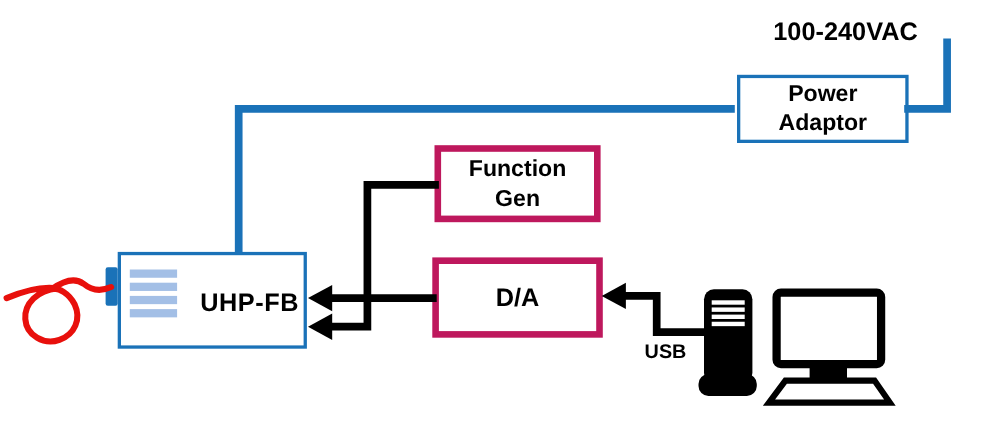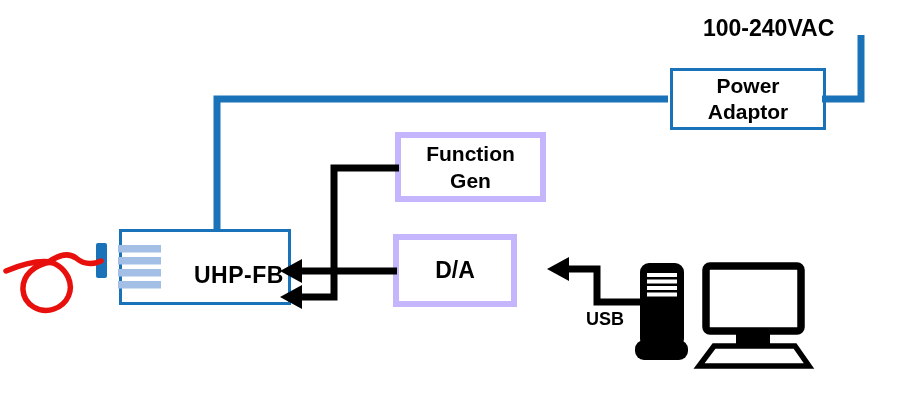--- a/index.html
+++ b/index.html
@@ -6,21 +6,21 @@
   #canvas{
     position:relative;width:900px;height:400px;background:#ffffff;overflow:hidden;
     font-family:"Liberation Sans", sans-serif;font-weight:700;color:#000;
   }
   .box{
     position:absolute;background:#ffffff;box-sizing:border-box;
     display:flex;flex-direction:column;align-items:center;justify-content:center;
     text-align:center;
   }
   .box.blue{border:3px solid #1a72b8;}
-  .box.black{border:6px solid #c4b5fd;}
+  .box.black{border:6px solid #be185d;}
   .lbl{position:absolute;white-space:nowrap;}
   #overlay{position:absolute;left:0;top:0;pointer-events:none;}
   .uhp-label{position:absolute;left:72px;top:30px;font-size:23px;letter-spacing:0.5px;}
 </style>
 </head>
 <body>
 
 <div id="canvas">
 
   <div class="lbl" style="left:703px;top:15px;width:152px;text-align:left;font-size:23px;">100-240VAC</div>
@@ -30,25 +30,25 @@
   <div class="box blue" style="left:670px;top:68px;width:156px;height:62px;font-size:21px;line-height:26px;">
     <div>Power</div>
     <div>Adaptor</div>
   </div>
 
   <div class="box black" style="left:395px;top:132px;width:151px;height:70px;font-size:21px;line-height:27px;">
     <div>Function</div>
     <div>Gen</div>
   </div>
 
-  <div class="box black" style="left:393px;top:234px;width:124px;height:73px;font-size:23px;">
+  <div class="box black" style="left:393px;top:234px;width:155px;height:73px;font-size:23px;">
     <div>D/A</div>
   </div>
 
-  <div class="box blue" style="left:119px;top:229px;width:172px;height:76px;">
+  <div class="box blue" style="left:107px;top:229px;width:172px;height:88px;">
     <div class="uhp-label">UHP-FB</div>
   </div>
 
   <svg id="overlay" width="900" height="400" viewBox="0 0 900 400">
 
     <path d="M 861 35 L 861 99 L 822 99" fill="none" stroke-width="7" stroke="#1a72b8"></path>
 
     <path d="M 668 99 L 217 99 L 217 231" fill="none" stroke-width="7" stroke="#1a72b8"></path>
 
     <path d="M 399 168 L 334 168 L 334 297 L 298 297" fill="none" stroke-width="7" stroke="#000000"></path>

